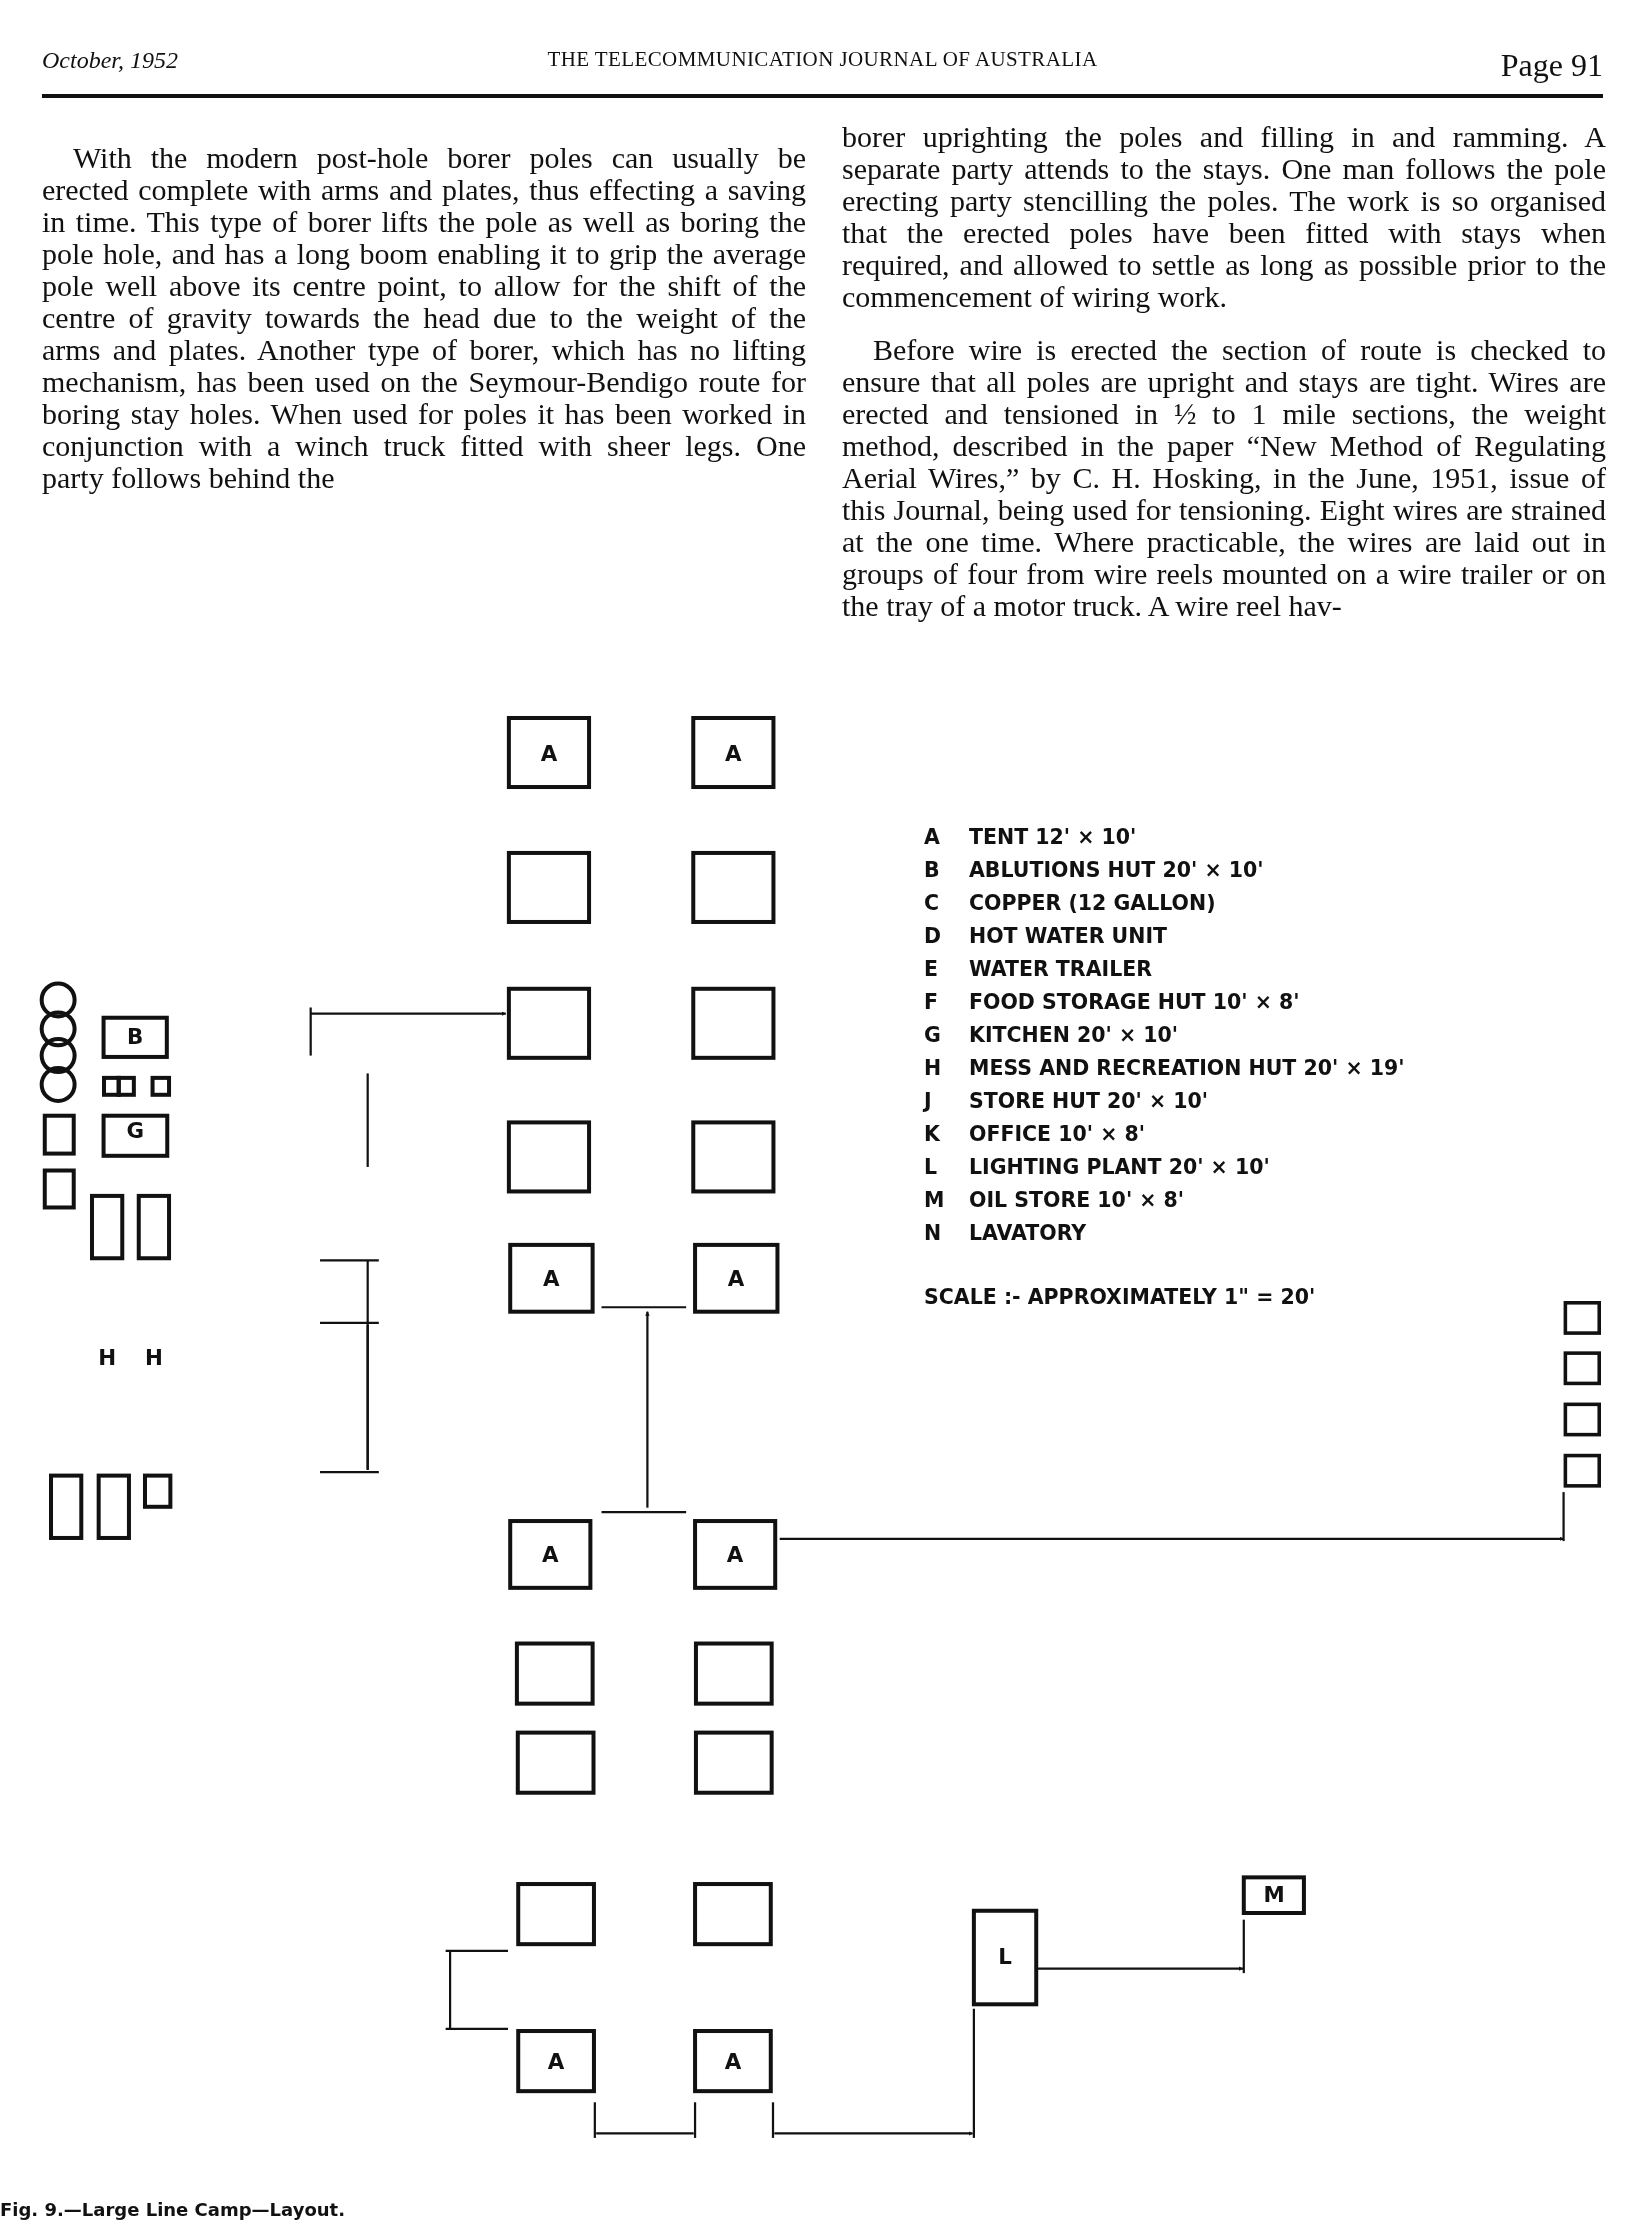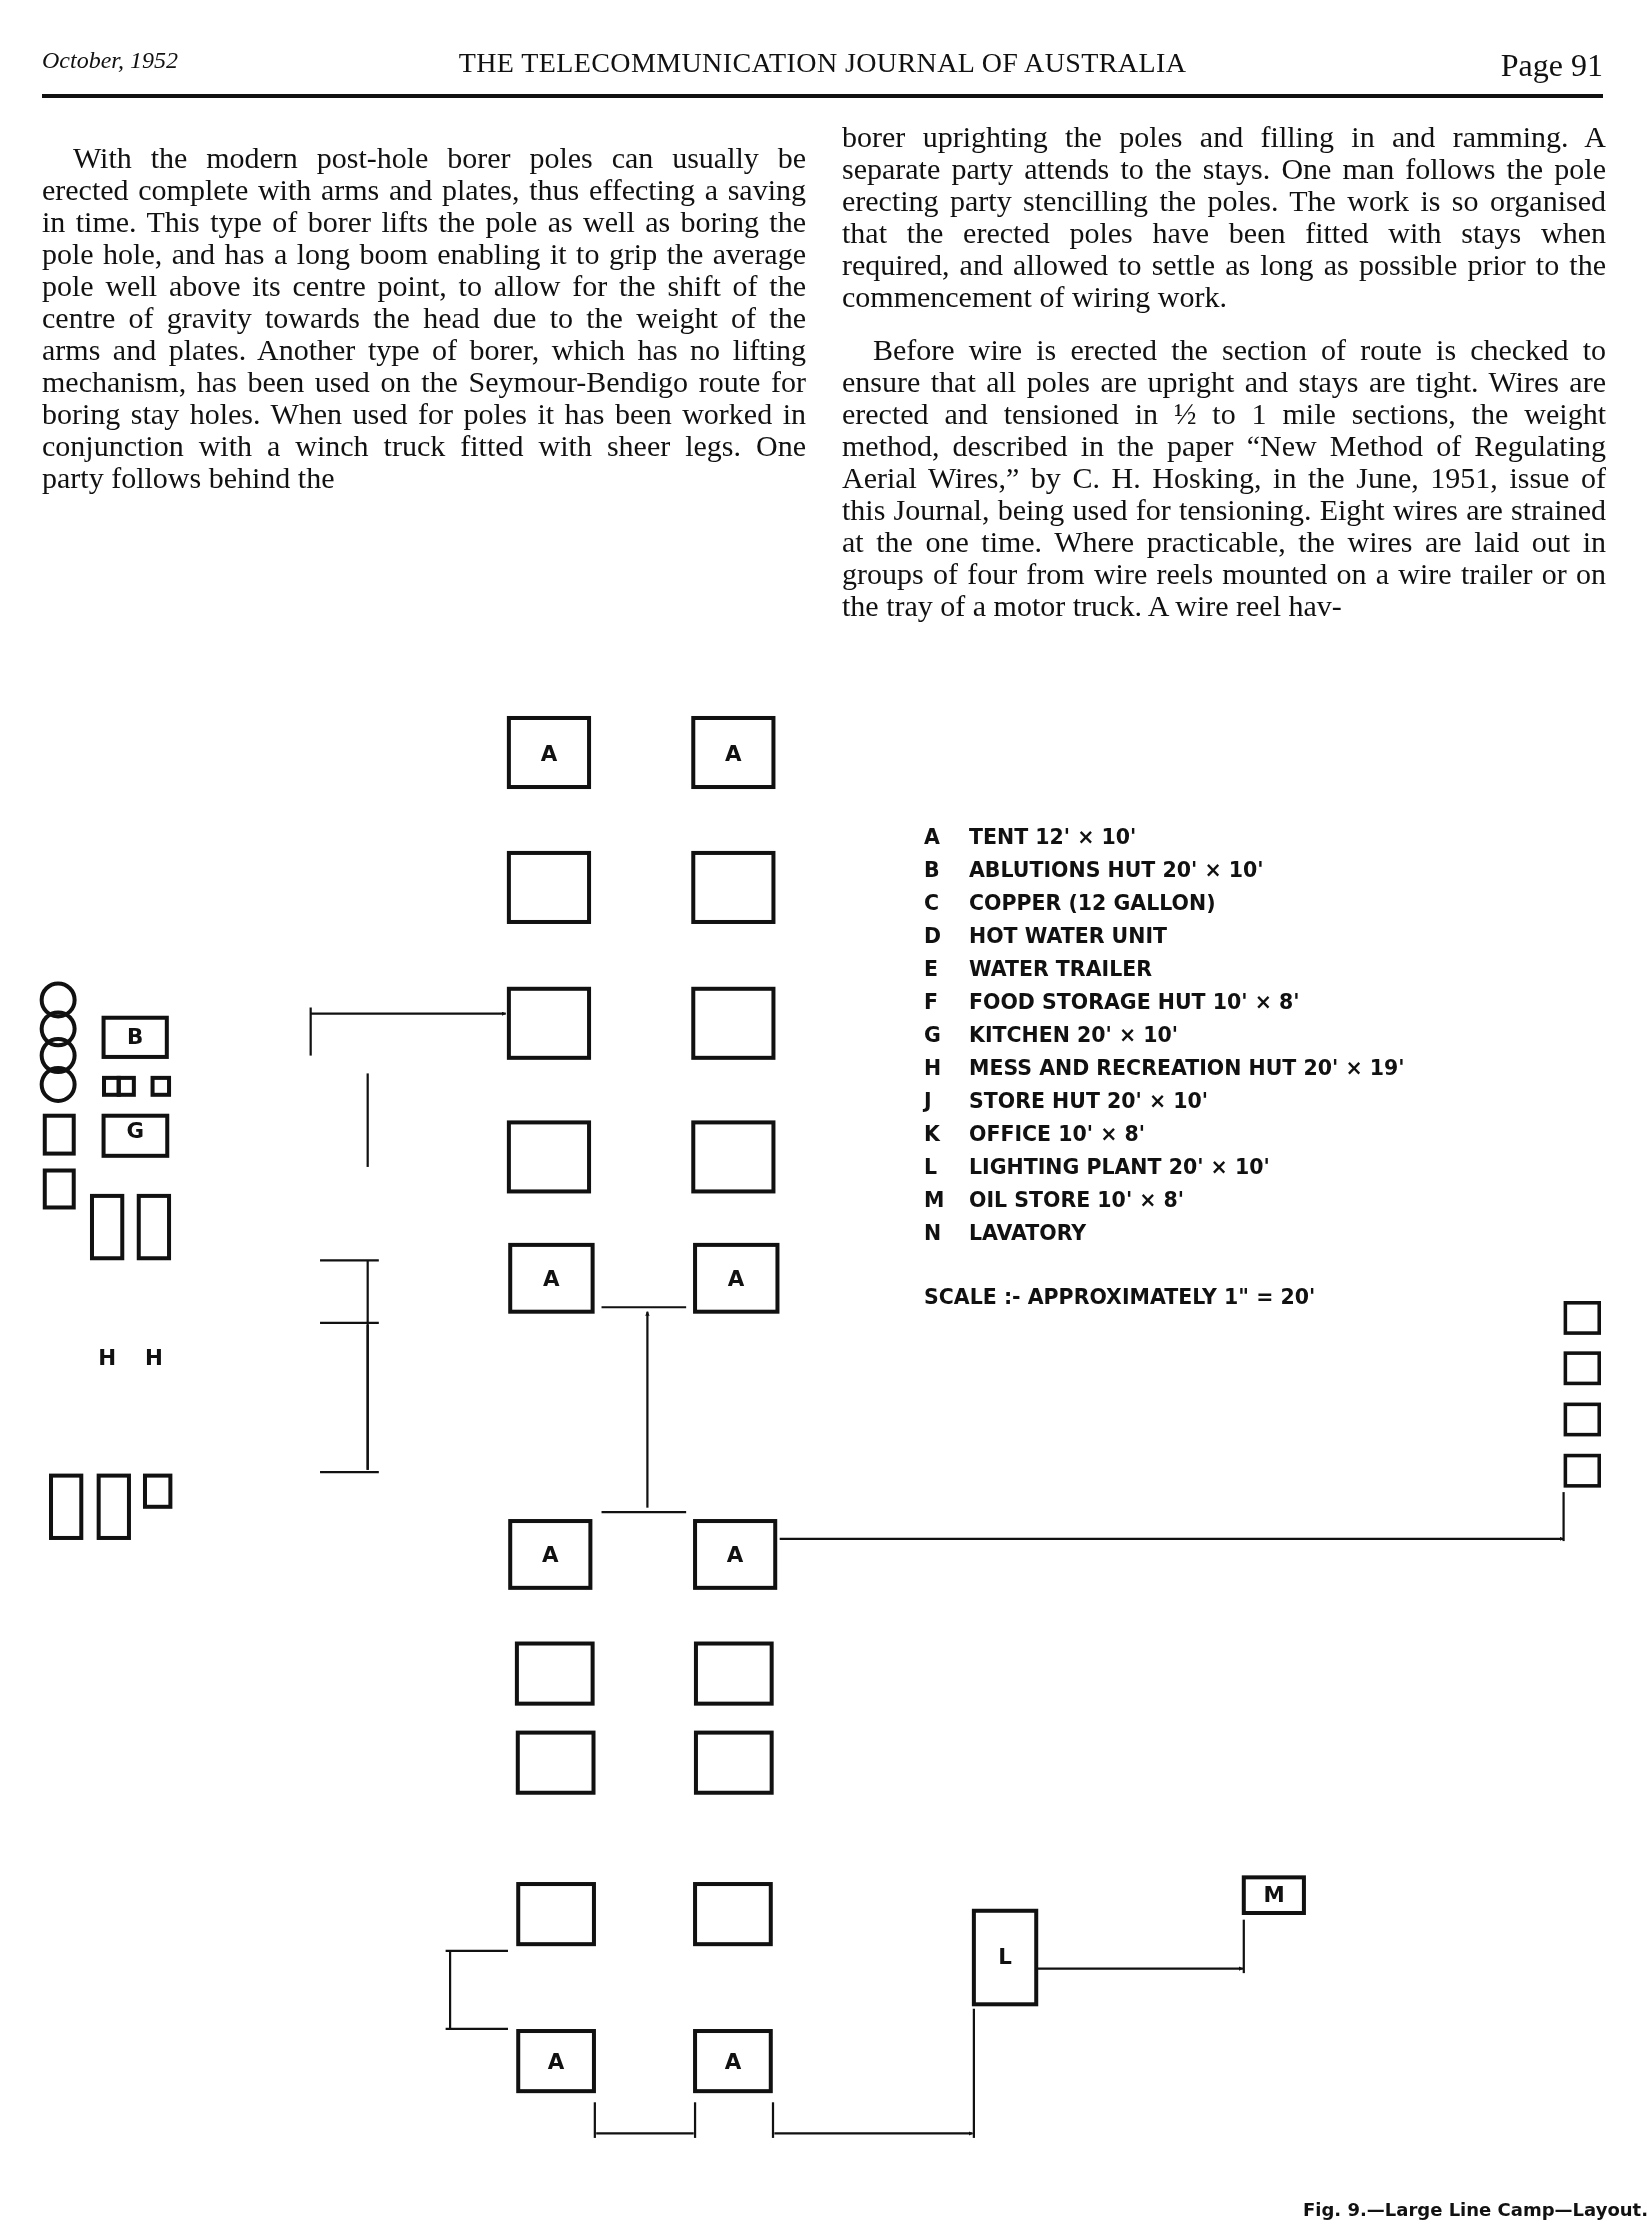--- a/index.html
+++ b/index.html
@@ -2,21 +2,21 @@
 <html style="font-size:7.1px"><head>
 <meta charset="utf-8">
 <style>
   html, body { margin: 0; padding: 0; background: #ffffff; }
   body { width: 1648px; height: 2227px; position: relative; overflow: hidden; color: #111; }
   .header {
     position: absolute; left: 42px; top: 47px; width: 1561px; height: 40px;
     font-family: "Liberation Serif", "DejaVu Serif", serif;
   }
   .header .date { position: absolute; left: 0; top: 0; font-size: 24px; font-style: italic; }
-  .header .title { position: absolute; left: 0; right: 0; top: 0; text-align: center; font-size: 28px; letter-spacing: 0.4px; }
+  .header .title { position: absolute; left: 0; right: 0; top: 0; text-align: center; font-size: 21px; letter-spacing: 0.4px; }
   .header .page { position: absolute; right: 0; top: 0; font-size: 32px; }
   .rule { position: absolute; left: 42px; top: 94px; width: 1561px; height: 4px; background: #111; }
   .col {
     position: absolute; top: 121px; width: 764px;
     font-family: "Liberation Serif", "DejaVu Serif", serif;
     font-size: 30px; line-height: 32px; text-align: justify;
   }
   .col p { margin: 0; }
   .col p.indent { text-indent: 31px; margin-top: 21px; }
   .col-left { left: 42px; }
@@ -25,21 +25,21 @@
   .legend {
     position: absolute; left: 924px; top: 821px; width: 535px;
     font-family: "DejaVu Sans", "Liberation Sans", sans-serif; font-weight: bold;
     font-size: 20.5px; line-height: 33px; color: #111;
   }
   .legend .row { display: flex; height: 33px; }
   .legend .key { width: 45px; }
   .legend .desc { flex: 1; white-space: nowrap; }
   .legend .scale { margin-top: 31px; white-space: nowrap; }
   .caption {
-    position: absolute; left: 0; width: 1648px; top: 2199px; text-align: right;
+    position: absolute; left: 0; width: 1648px; top: 2199px; text-align: left;
     font-family: "DejaVu Sans", "Liberation Sans", sans-serif; font-weight: bold; font-size: 18px;
   }
 </style>
 </head>
 <body>
 
 <div class="header">
   <span class="date">October, 1952</span>
   <div class="title">THE TELECOMMUNICATION JOURNAL OF AUSTRALIA</div>
   <span class="page">Page 91</span>

